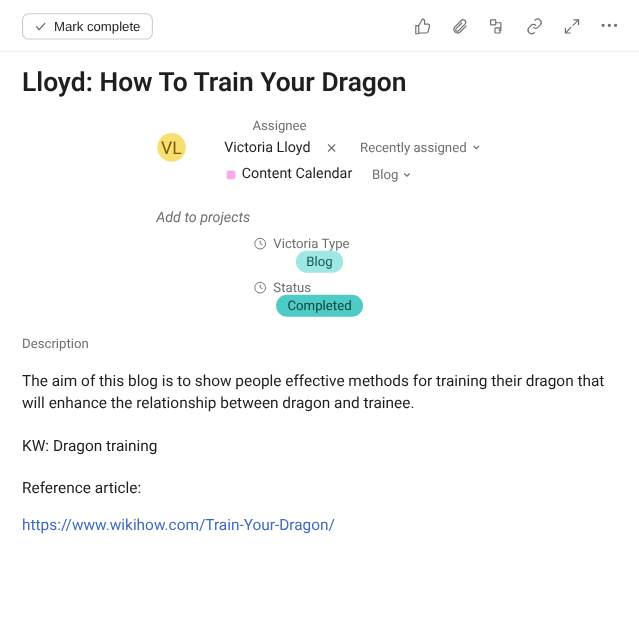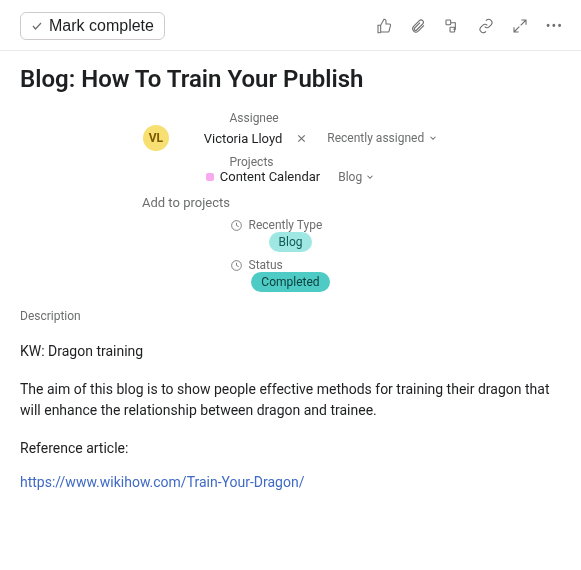--- a/index.html
+++ b/index.html
@@ -20,21 +20,21 @@
     border-bottom: 1px solid #edeae9;
   }
   .mark-complete {
     display: inline-flex;
     align-items: center;
     gap: 6px;
     border: 1px solid #cfcbcb;
     border-radius: 6px;
     padding: 4px 10px;
     background: #fff;
-    font-size: 16px;
+    font-size: 12px;
     color: #1e1f21;
     cursor: pointer;
   }
   .topbar-icons {
     display: flex;
     align-items: center;
     gap: 18px;
     color: #6d6e6f;
   }
   .topbar-icons svg { display: block; }
@@ -65,22 +65,22 @@
     align-items: center;
     flex-wrap: wrap;
     gap: 10px;
     font-size: 13px;
   }
   .avatar {
     width: 26px; height: 26px;
     border-radius: 50%;
     background: #f8df72;
     color: #7a5901;
-    font-size: 12px;
-    font-weight: 700;
+    font-size: 16px;
+    font-weight: 400;
     display: flex;
     align-items: center;
     justify-content: center;
   }
   .assignee-name { font-size: 13px; margin-left: 25px; }
   .x-btn { color: #6d6e6f; cursor: pointer; display:flex; align-items:center; padding-left:4px;}
   .recent-assigned {
     color: #6d6e6f;
     font-size: 12px;
     display: inline-flex;
@@ -108,20 +108,21 @@
     font-size: 12px;
     display: inline-flex;
     align-items: center;
     gap: 3px;
     margin-left: 8px;
     cursor: pointer;
   }
   .subrow {
     display: flex;
     margin-bottom: 8px;
+    font-style: italic;
   }
   .subrow .field-value {
     padding-left: 122px;
     color: #6d6e6f;
     font-size: 13px;
   }
   .add-link { color: #6d6e6f; cursor: pointer; }
   .pill {
     display: inline-block;
     padding: 3px 10px;
@@ -182,21 +183,21 @@
     <span class="icon-btn">
       <svg width="16" height="16" viewBox="0 0 24 24" fill="none" stroke="currentColor" stroke-width="1.6">
           <path d="M14 3h7v7M10 21H3v-7M21 3l-8 8M3 21l8-8"></path>
         </svg>
     </span>
     <span class="ellipsis">•••</span>
   </div>
 </div>
 
 <div class="content">
-  <h1 class="title">Blog: How To Train Your Publish</h1>
+  <h1 class="title">Lloyd: How To Train Your Dragon</h1>
 
   <div class="field-row">
     <div class="field-label">Assignee</div>
     <div class="field-value">
       <div class="avatar">VL</div>
       <span class="assignee-name">Victoria Lloyd</span>
       <span class="x-btn">
         <svg width="11" height="11" viewBox="0 0 24 24" stroke="currentColor" stroke-width="2.5">
             <path d="M5 5l14 14M19 5L5 19"></path>
           </svg>
@@ -205,21 +206,20 @@
         <span>Recently assigned</span>
         <svg width="10" height="10" viewBox="0 0 24 24" fill="none" stroke="currentColor" stroke-width="2.5">
             <polyline points="6 9 12 15 18 9"></polyline>
           </svg>
       </span>
     </div>
   </div>
 
 
   <div class="field-row">
-    <div class="field-label">Projects</div>
     <div class="field-value">
       <span class="proj-dot"></span>
       <span class="proj-name" style="margin-left:-4px;">Content Calendar</span>
       <span class="proj-column">
         <span>Blog</span>
         <svg width="10" height="10" viewBox="0 0 24 24" fill="none" stroke="currentColor" stroke-width="2.5">
             <polyline points="6 9 12 15 18 9"></polyline>
           </svg>
       </span>
     </div>
@@ -230,21 +230,21 @@
     </div>
   </div>
 
 
   <div class="field-row">
     <div class="field-label">
       <svg width="13" height="13" viewBox="0 0 24 24" fill="none" stroke="#6d6e6f" stroke-width="1.6">
           <circle cx="12" cy="12" r="9"></circle>
           <polyline points="12 7 12 12 16 14"></polyline>
         </svg>
-      <span>Recently Type</span>
+      <span>Victoria Type</span>
     </div>
     <div class="field-value">
       <span class="pill pill-blog">Blog</span>
     </div>
   </div>
 
   <div class="field-row">
     <div class="field-label">
       <svg width="13" height="13" viewBox="0 0 24 24" fill="none" stroke="#6d6e6f" stroke-width="1.6">
           <circle cx="12" cy="12" r="9"></circle>
@@ -252,18 +252,18 @@
         </svg>
       <span>Status</span>
     </div>
     <div class="field-value">
       <span class="pill pill-completed">Completed</span>
     </div>
   </div>
 
   <div class="desc-label">Description</div>
   <div class="desc-body">
+    <p>The aim of this blog is to show people effective methods for training their dragon that will enhance the relationship between dragon and trainee.</p>
     <p>KW: Dragon training</p>
-    <p>The aim of this blog is to show people effective methods for training their dragon that will enhance the relationship between dragon and trainee.</p>
     <p style="margin-bottom:14px;">Reference article:</p>
     <a href="#">https://www.wikihow.com/Train-Your-Dragon/</a>
   </div>
 </div>
 
 </body></html>

